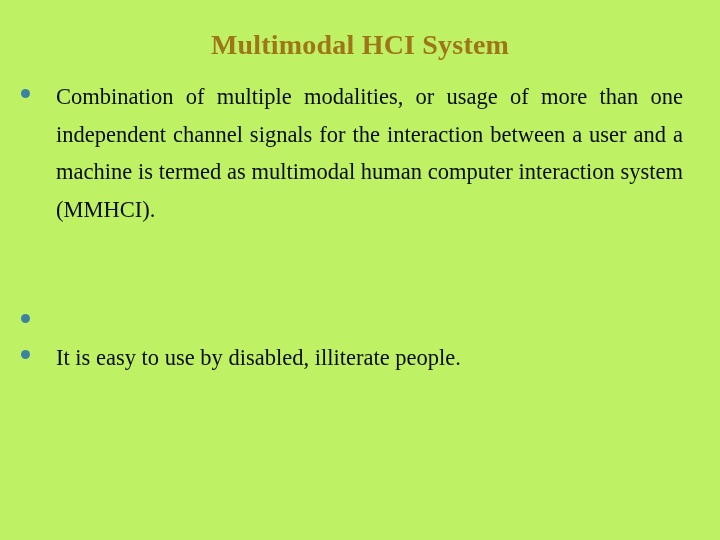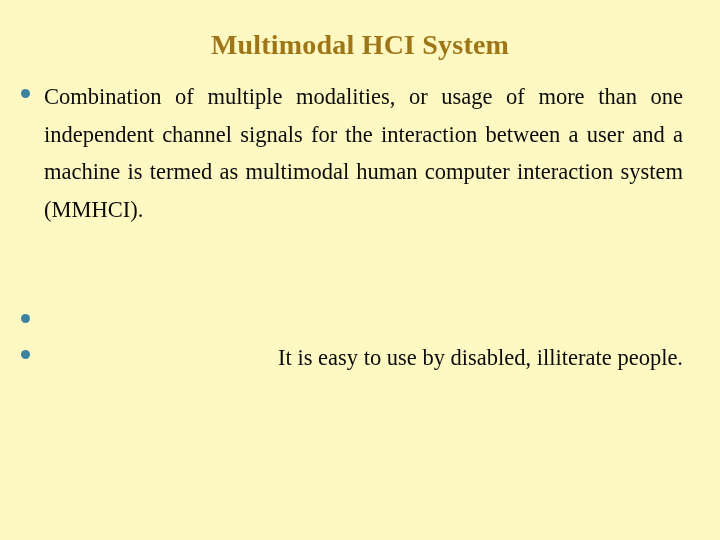--- a/index.html
+++ b/index.html
@@ -34,21 +34,21 @@
     white-space: nowrap;
   }
   .body-block {
     position: absolute;
     top: 78px;
     left: 0px;
     width: 720px;
   }
   .bullet-item {
     position: relative;
-    padding-left: 44px;
+    padding-left: 56px;
     padding-right: 37px;
     box-sizing: border-box;
     width: 720px;
   }
   .bullet-marker {
     position: absolute;
     left: 21px;
     top: 11px;
     width: 9px;
     height: 9px;
@@ -59,42 +59,42 @@
     font-family: "Liberation Serif", "DejaVu Serif", serif;
     font-size: 22.5px;
     line-height: 37.5px;
     color: #0b0b0b;
     text-align: justify;
     text-justify: inter-word;
     -webkit-hyphens: none;
     hyphens: none;
   }
   .bullet-text.no-justify {
-    text-align: right;
+    text-align: left;
   }
   
   .bullet-text::after {
     content: "";
     display: inline-block;
     width: 100%;
   }
   .bullet-text.no-justify::after {
     display: none;
   }
   .spacer-para {
     height: 37px;
   }
   .spacer-para-small {
     height: 36px;
   }
 </style>
 </head>
 <body>
 
-<div class="slide" style="background: #fef9c3;">
+<div class="slide" style="background: #bef264;">
 
   <div class="slide-title" style="color: rgb(159, 118, 23);">Multimodal HCI System</div>
 
   <div class="body-block">
 
     <div class="bullet-item">
       <span class="bullet-marker" style="background: rgb(59, 131, 160);"></span>
       <div class="bullet-text" style="color: rgb(11, 11, 11);">Combination of multiple modalities, or usage of more than one independent channel signals for the interaction between a user and a machine is termed as multimodal human computer interaction system (MMHCI).</div>
     </div>
 

